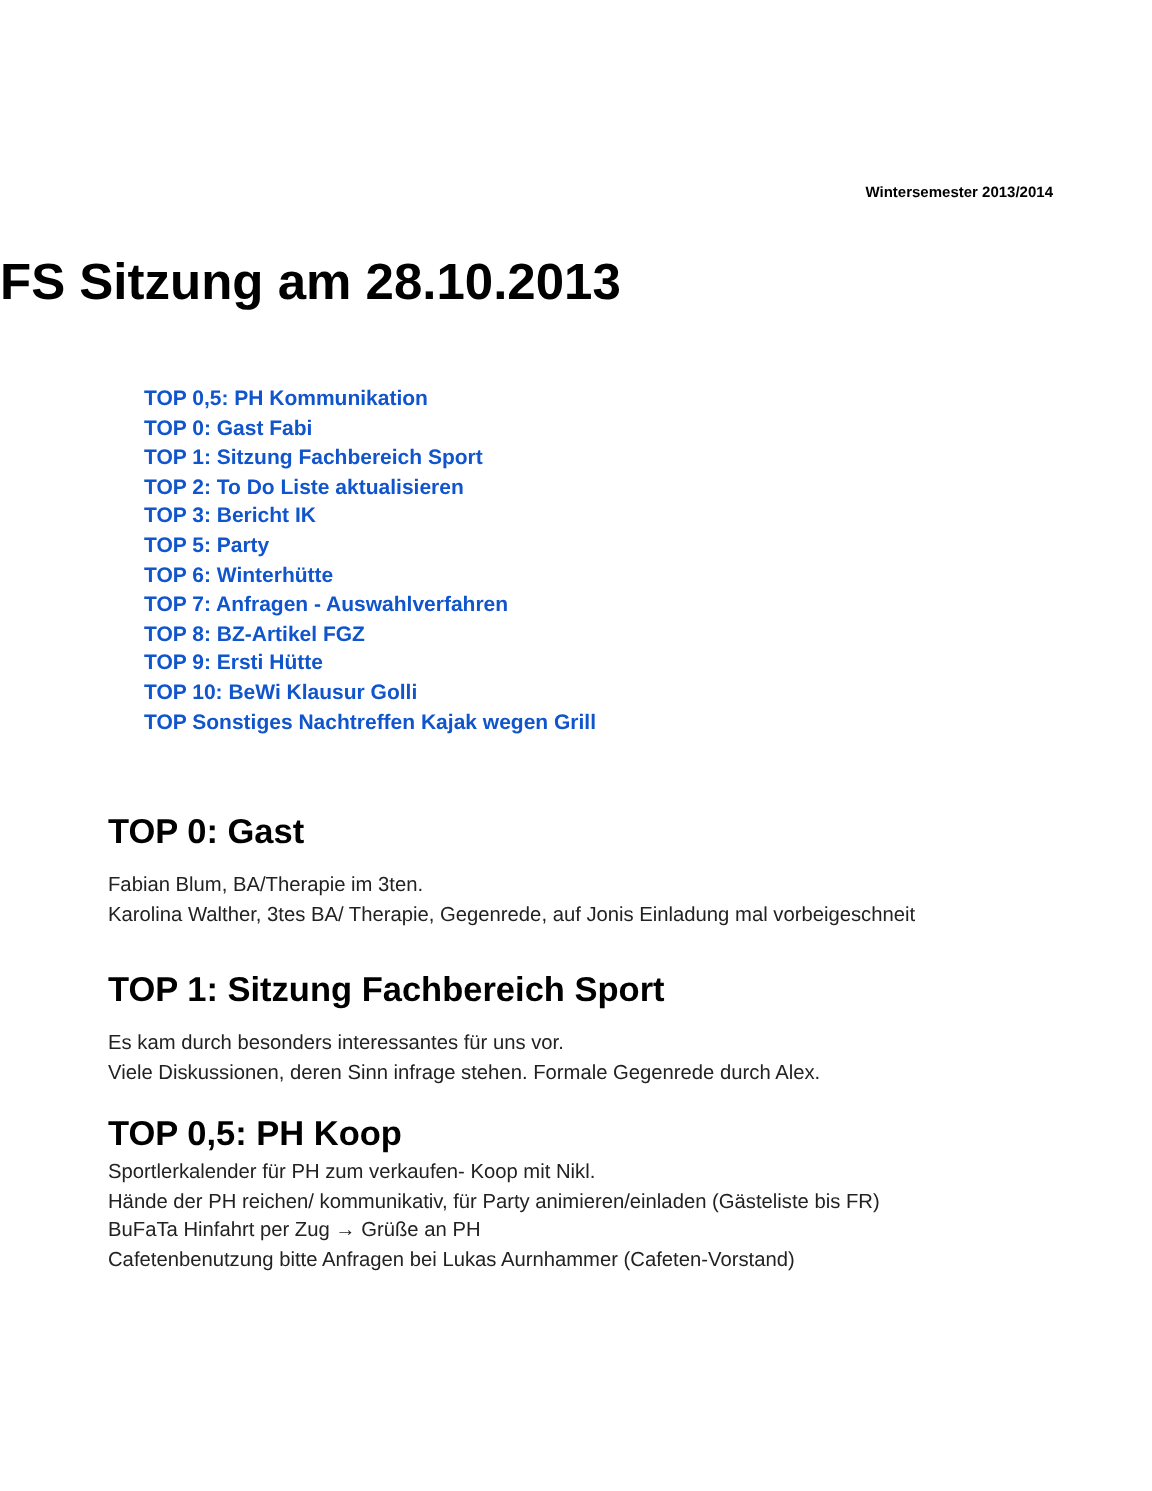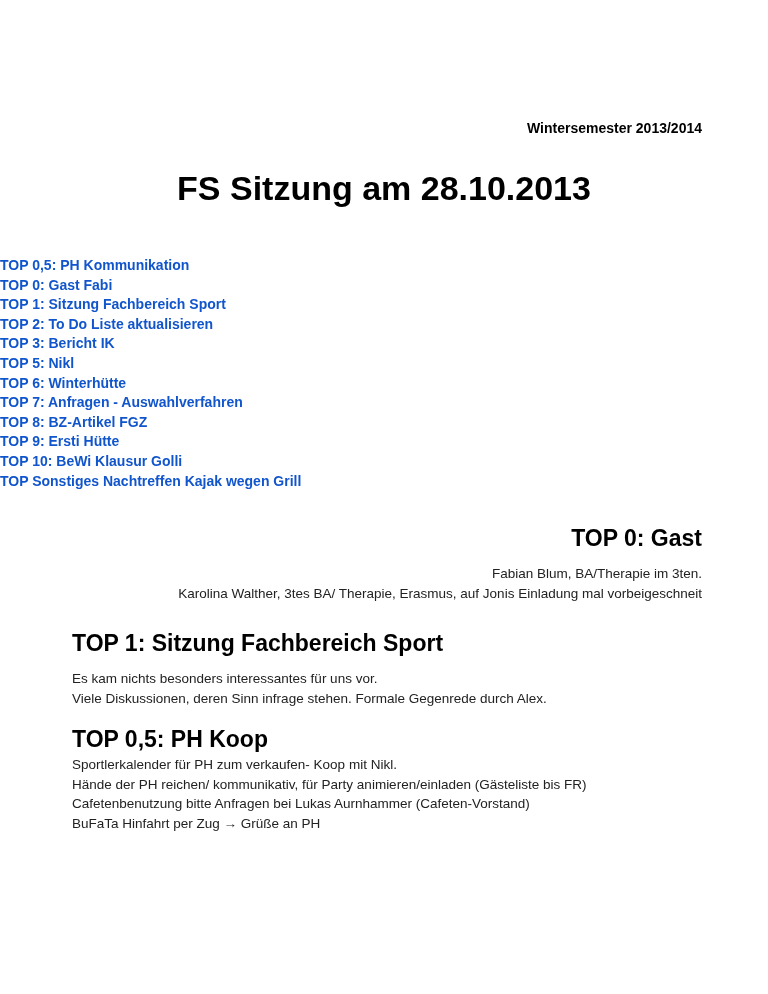--- a/index.html
+++ b/index.html
@@ -17,36 +17,36 @@
   }
   .page{
     width:768px;height:994px;
     background:#ffffff;
     position:relative;
   }
   .doc-header{
     padding-top:120px;
     padding-right:66px;
     text-align:right;
-    font-size:14px;
+    font-size:10px;
     font-weight:bold;
     line-height:17px;
     color:var(--text-black);
   }
   .doc-title{
     margin-top:31px;
-    text-align:center;
     font-size:34px;
     font-weight:bold;
     line-height:40px;
     letter-spacing:0px;
     color:var(--text-black);
   }
   .toc{
     margin-top:48px;
+    margin-left:96px;
     margin-right:66px;
     list-style:none;
   }
   .toc-item{
     display:block;
     font-size:14px;
     font-weight:bold;
     line-height:19.6px;
     color:var(--link-blue);
     text-decoration:none;
@@ -58,68 +58,68 @@
     font-weight:bold;
     line-height:30px;
     color:var(--text-black);
   }
   .section-body{margin-top:11px;}
   .body-line{
     font-size:13.5px;
     line-height:19.5px;
     color:var(--body-gray);
   }
-  .sec-0{margin-top:32px;text-align:right;}
+  .sec-0{margin-top:48px;}
   .sec-1{margin-top:25px;}
   .sec-2{margin-top:16px;}
   .sec-2 .section-body{margin-top:1px;}
 </style>
 </head>
 <body>
 
 <div class="page">
 
   <div class="doc-header">Wintersemester 2013/2014</div>
 
   <h1 class="doc-title">FS Sitzung am 28.10.2013</h1>
 
   <nav class="toc">
     <a class="toc-item">TOP 0,5: PH Kommunikation</a>
     <a class="toc-item">TOP 0: Gast Fabi</a>
     <a class="toc-item">TOP 1: Sitzung Fachbereich Sport</a>
     <a class="toc-item">TOP 2: To Do Liste aktualisieren</a>
     <a class="toc-item">TOP 3: Bericht IK</a>
-    <a class="toc-item">TOP 5: Nikl</a>
+    <a class="toc-item">TOP 5: Party</a>
     <a class="toc-item">TOP 6: Winterhütte</a>
     <a class="toc-item">TOP 7: Anfragen - Auswahlverfahren</a>
     <a class="toc-item">TOP 8: BZ-Artikel FGZ</a>
     <a class="toc-item">TOP 9: Ersti Hütte</a>
     <a class="toc-item">TOP 10: BeWi Klausur Golli</a>
     <a class="toc-item">TOP Sonstiges Nachtreffen Kajak wegen Grill</a>
   </nav>
 
   <section class="section sec-0">
     <h2 class="section-heading">TOP 0: Gast</h2>
     <div class="section-body">
       <p class="body-line">Fabian Blum, BA/Therapie im 3ten.</p>
-      <p class="body-line">Karolina Walther, 3tes BA/ Therapie, Erasmus, auf Jonis Einladung mal vorbeigeschneit</p>
+      <p class="body-line">Karolina Walther, 3tes BA/ Therapie, Gegenrede, auf Jonis Einladung mal vorbeigeschneit</p>
     </div>
   </section>
 
   <section class="section sec-1">
     <h2 class="section-heading">TOP 1: Sitzung Fachbereich Sport</h2>
     <div class="section-body">
-      <p class="body-line">Es kam nichts besonders interessantes für uns vor.</p>
+      <p class="body-line">Es kam durch besonders interessantes für uns vor.</p>
       <p class="body-line">Viele Diskussionen, deren Sinn infrage stehen. Formale Gegenrede durch Alex.</p>
     </div>
   </section>
 
   <section class="section sec-2">
     <h2 class="section-heading">TOP 0,5: PH Koop</h2>
     <div class="section-body">
       <p class="body-line">Sportlerkalender für PH zum verkaufen- Koop mit Nikl.</p>
       <p class="body-line">Hände der PH reichen/ kommunikativ, für Party animieren/einladen (Gästeliste bis FR)</p>
+      <p class="body-line">BuFaTa Hinfahrt per Zug → Grüße an PH</p>
       <p class="body-line">Cafetenbenutzung bitte Anfragen bei Lukas Aurnhammer (Cafeten-Vorstand)</p>
-      <p class="body-line">BuFaTa Hinfahrt per Zug → Grüße an PH</p>
     </div>
   </section>
 
 </div>
 
 </body></html>

